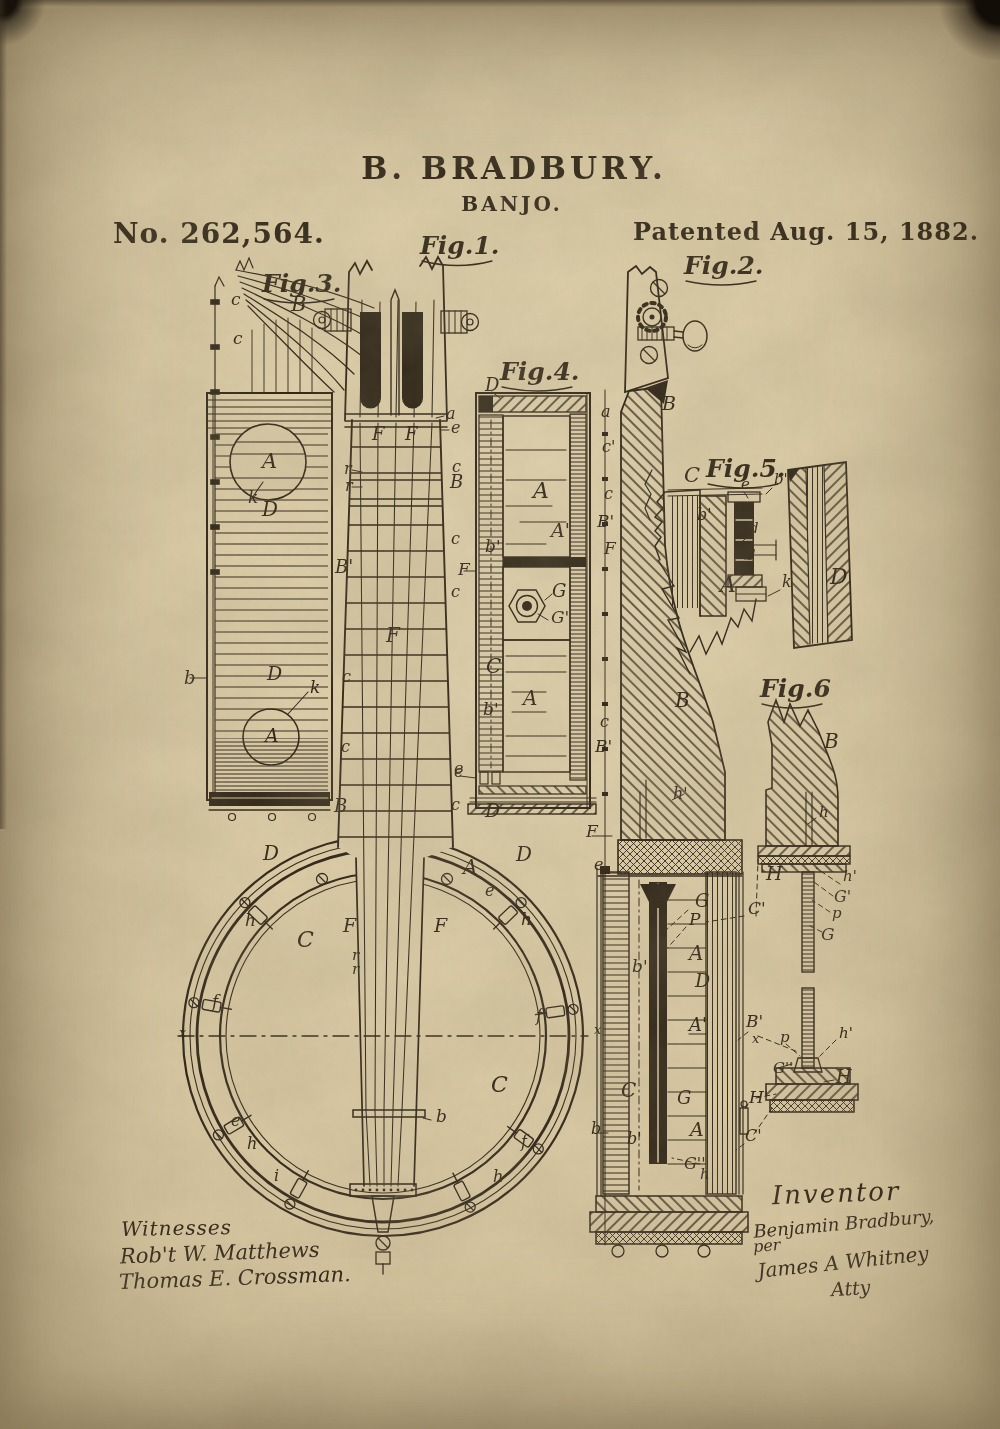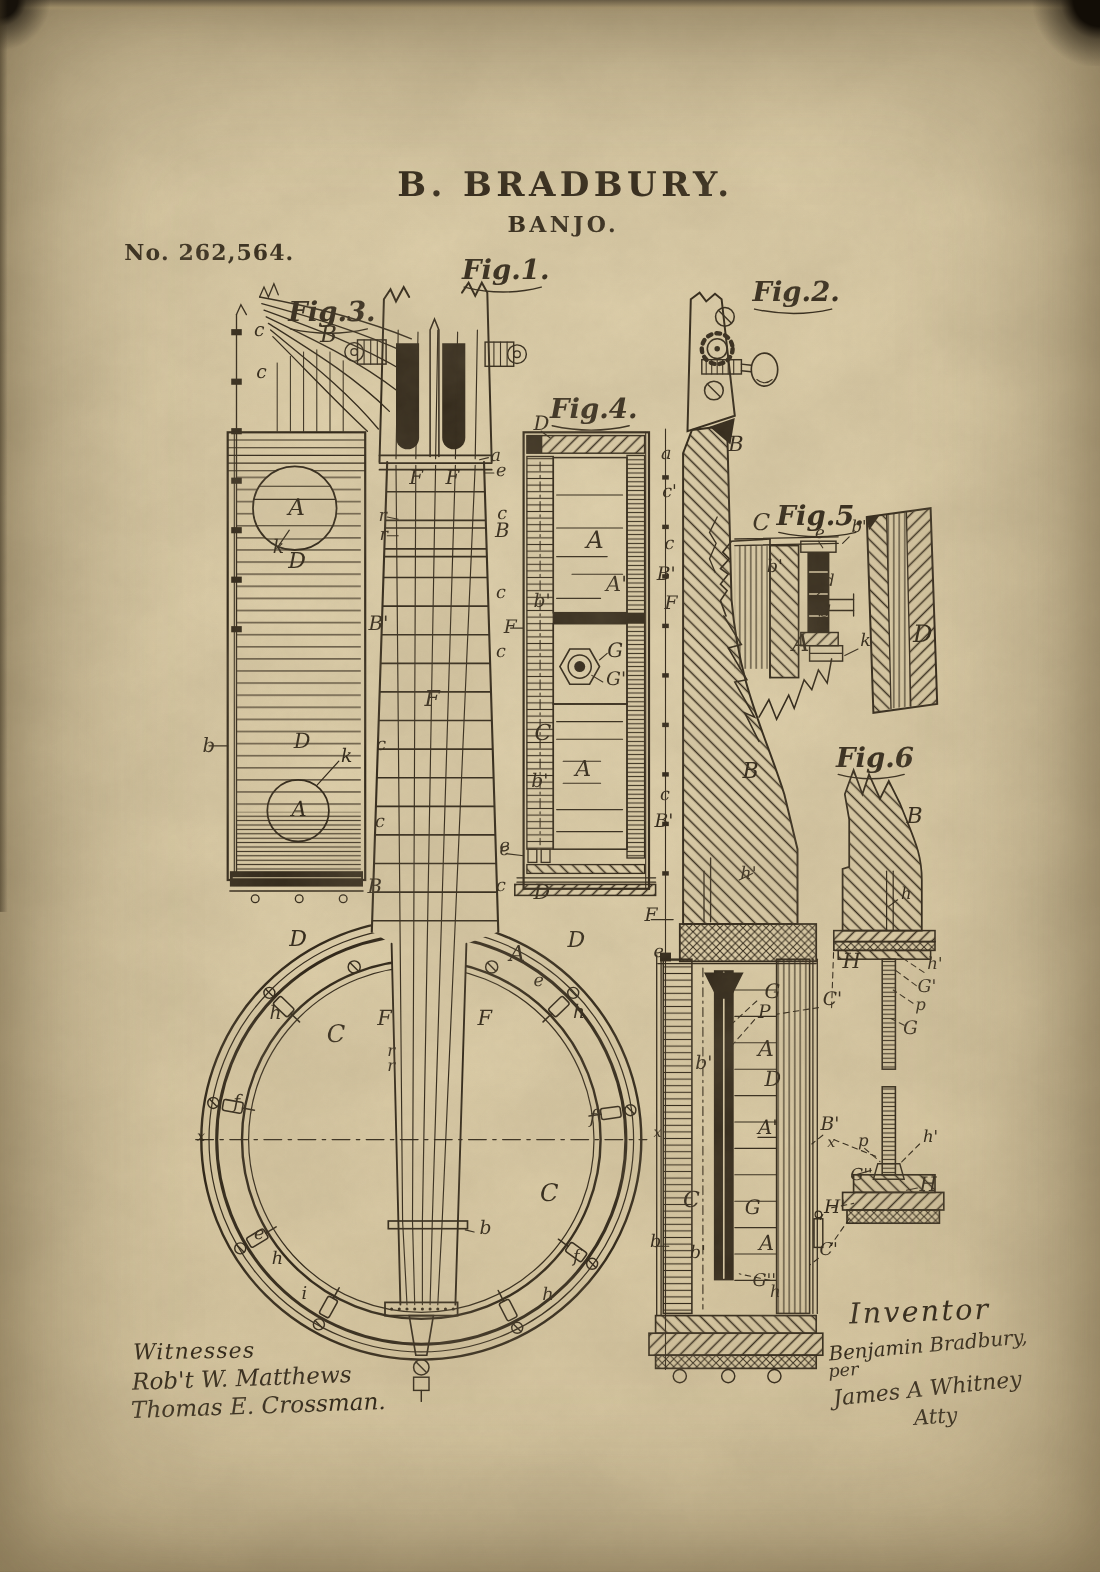--- a/index.html
+++ b/index.html
@@ -13,21 +13,21 @@
   .corner-tl{position:absolute;left:0;top:0;width:80px;height:46px;
     background:radial-gradient(circle at 0 0,#16110a 0 16px,rgba(22,17,10,.55) 24px,transparent 46px);}
   .corner-tr{position:absolute;right:0;top:0;width:110px;height:60px;
     background:radial-gradient(circle at 100% 0,#120d06 0 24px,rgba(18,13,6,.5) 36px,transparent 62px);}
   .leftstreak{position:absolute;left:0;top:0;width:7px;height:58%;
     background:linear-gradient(90deg,rgba(60,50,32,.55),rgba(60,50,32,0));}
   .vignette{box-shadow:inset 0 0 150px 30px rgba(92,76,46,.5), inset 0 0 46px 8px rgba(92,76,46,.28);}
   .txt{position:absolute;white-space:nowrap;}
   .title{left:0;right:0;top:150px;text-align:center;font-weight:bold;font-size:31px;letter-spacing:4px;transform:translateX(14px);}
   .subtitle{left:0;right:0;top:192px;text-align:center;font-weight:bold;font-size:20px;letter-spacing:3px;transform:translateX(12px);}
-  .patno{left:113px;top:217px;font-weight:bold;font-size:20px;letter-spacing:1px;}
+  .patno{left:113px;top:217px;font-weight:bold;font-size:28px;letter-spacing:1px;}
   .patdate{left:633px;top:217px;font-weight:bold;font-size:24px;letter-spacing:1px;}
   .sig{font-style:italic;}
   .wit-head{left:121px;top:1216px;font-size:20px;letter-spacing:1px;transform:rotate(-1deg);}
   .wit-1{left:120px;top:1241px;font-size:21px;transform:rotate(-2deg);}
   .wit-2{left:119px;top:1266px;font-size:21px;transform:rotate(-2deg);}
   .inv-head{left:772px;top:1178px;font-size:26px;letter-spacing:2px;transform:rotate(-2deg);}
   .inv-1{left:753px;top:1213px;font-size:18px;transform:rotate(-5deg);}
   .inv-2{left:753px;top:1236px;font-size:16px;transform:rotate(-4deg);}
   .inv-3{left:757px;top:1250px;font-size:20px;transform:rotate(-6deg);}
   .inv-4{left:831px;top:1277px;font-size:19px;transform:rotate(-4deg);}
@@ -613,20 +613,21 @@
           <text x="839" y="1038" font-size="15" class="pl">h'</text>
           <text x="773" y="1073" font-size="15" class="pl">G''</text>
           <text x="836" y="1083" font-size="18" class="pl">H</text>
         </g>
     </g>
   </svg>
 
   <div class="txt title">B. BRADBURY.</div>
   <div class="txt subtitle">BANJO.</div>
   <div class="txt patno">No. 262,564.</div>
+  <div class="txt patdate">Patented Aug. 15, 1882.</div>
 
   <div class="txt sig wit-head">Witnesses</div>
   <div class="txt sig wit-1">Rob't W. Matthews</div>
   <div class="txt sig wit-2">Thomas E. Crossman.</div>
 
   <div class="txt sig inv-head">Inventor</div>
   <div class="txt sig inv-1">Benjamin Bradbury,</div>
   <div class="txt sig inv-2">per</div>
   <div class="txt sig inv-3">James A Whitney</div>
   <div class="txt sig inv-4">Atty</div>

